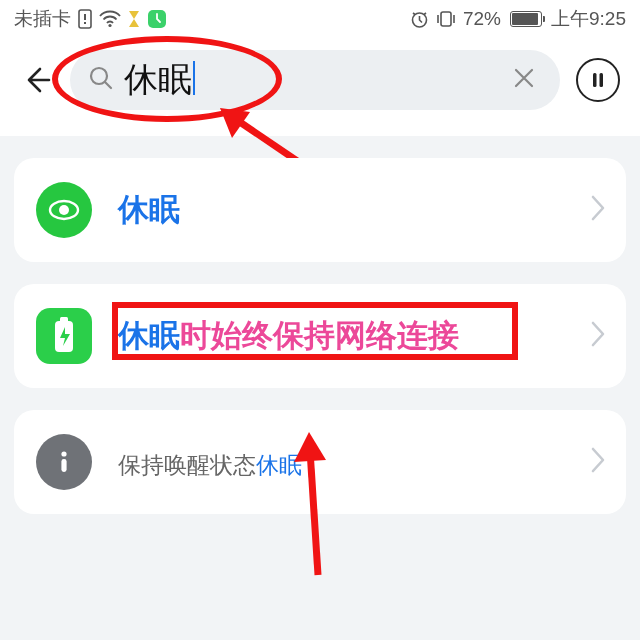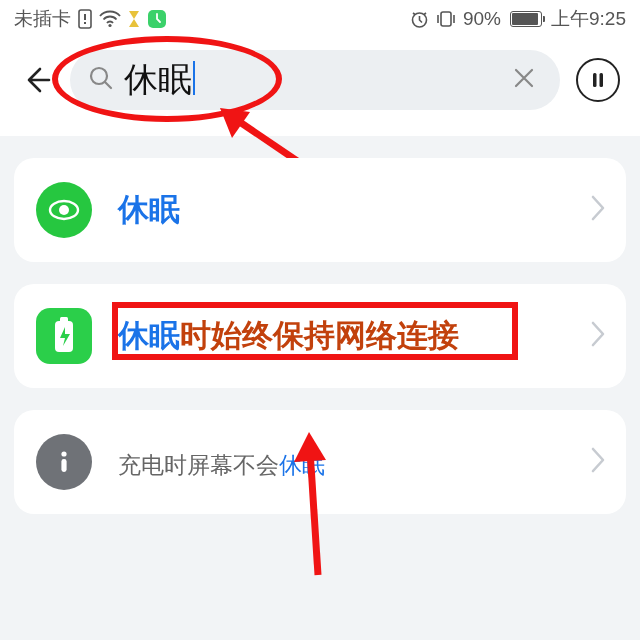--- a/index.html
+++ b/index.html
@@ -28,21 +28,21 @@
   
   .red-oval { position:absolute; left:-18px; top:-14px; width:230px; height:86px; border:6px solid #f01414; border-radius:50%; pointer-events:none; }
 
   
   .results { padding:0 14px; }
   .card { background:#fff; border-radius:20px; margin-top:22px; display:flex; align-items:center; padding:24px 14px 24px 22px; position:relative; }
   .card .icon { width:56px; height:56px; border-radius:50%; display:flex; align-items:center; justify-content:center; margin-right:26px; flex-shrink:0; }
   .card .txt { flex:1; }
   .card .title { font-size:31px; font-weight:600; }
   .card .title .hl { color:#1a73e8; }
-  .card .title .plain { color:#c2410c;margin-top:40px; }
+  .card .title .plain { color:#ec4899;margin-top:40px; }
   .card .sub { font-size:23px; color:#666; margin-top:6px; }
   .card .sub .hl { color:#1a73e8; }
   .chevron { color:#c7cbd1; padding:0 6px; }
 
   .ic-eye { background:#26c740; }
   .ic-batt { background:#2bcf4a; border-radius:12px; }
   .ic-info { background:#6f7277; }
 
   
   .red-rect { position:absolute; left:98px; top:18px; width:406px; height:58px; border:6px solid #f01414; pointer-events:none; }
@@ -78,21 +78,21 @@
   <div class="right">
     <svg width="19" height="19" viewBox="0 0 19 19">
         <circle cx="9.5" cy="10" r="7" fill="none" stroke="#555" stroke-width="1.6"></circle>
         <path d="M9.5 6v4l2.5 2.5" stroke="#555" stroke-width="1.6" fill="none"></path>
         <path d="M3 3l2 1.5M16 3l-2 1.5" stroke="#555" stroke-width="1.6"></path>
       </svg>
     <svg width="22" height="18" viewBox="0 0 22 18">
         <rect x="6" y="2" width="10" height="14" rx="2" fill="none" stroke="#555" stroke-width="1.6"></rect>
         <path d="M3 5v8M19 5v8" stroke="#555" stroke-width="1.6"></path>
       </svg>
-    <span>90%</span>
+    <span>72%</span>
     <span class="battery">
         <span class="battery-shell">
           <span class="battery-fill"></span>
         </span>
       </span>
     <span>上午9:25</span>
   </div>
 </div>
 
 <div class="search-row">
@@ -168,21 +168,21 @@
   </div>
 
   <div class="card">
     <div class="icon ic-info">
       <svg width="30" height="30" viewBox="0 0 30 30">
           <circle cx="15" cy="7" r="2.6" fill="#fff"></circle>
           <rect x="12.4" y="12" width="5.2" height="13" rx="2.4" fill="#fff"></rect>
         </svg>
     </div>
     <div class="txt">
-      <div class="sub"><span>充电时屏幕不会</span><span class="hl">休眠</span></div>
+      <div class="sub"><span>保持唤醒状态</span><span class="hl">休眠</span></div>
     </div>
     <span class="chevron">
       <svg width="16" height="28" viewBox="0 0 16 28">
           <path d="M3 3l10 11L3 25" fill="none" stroke="#c7cbd1" stroke-width="2.6" stroke-linecap="round" stroke-linejoin="round"></path>
         </svg>
     </span>
   </div>
 
 </div>
 

